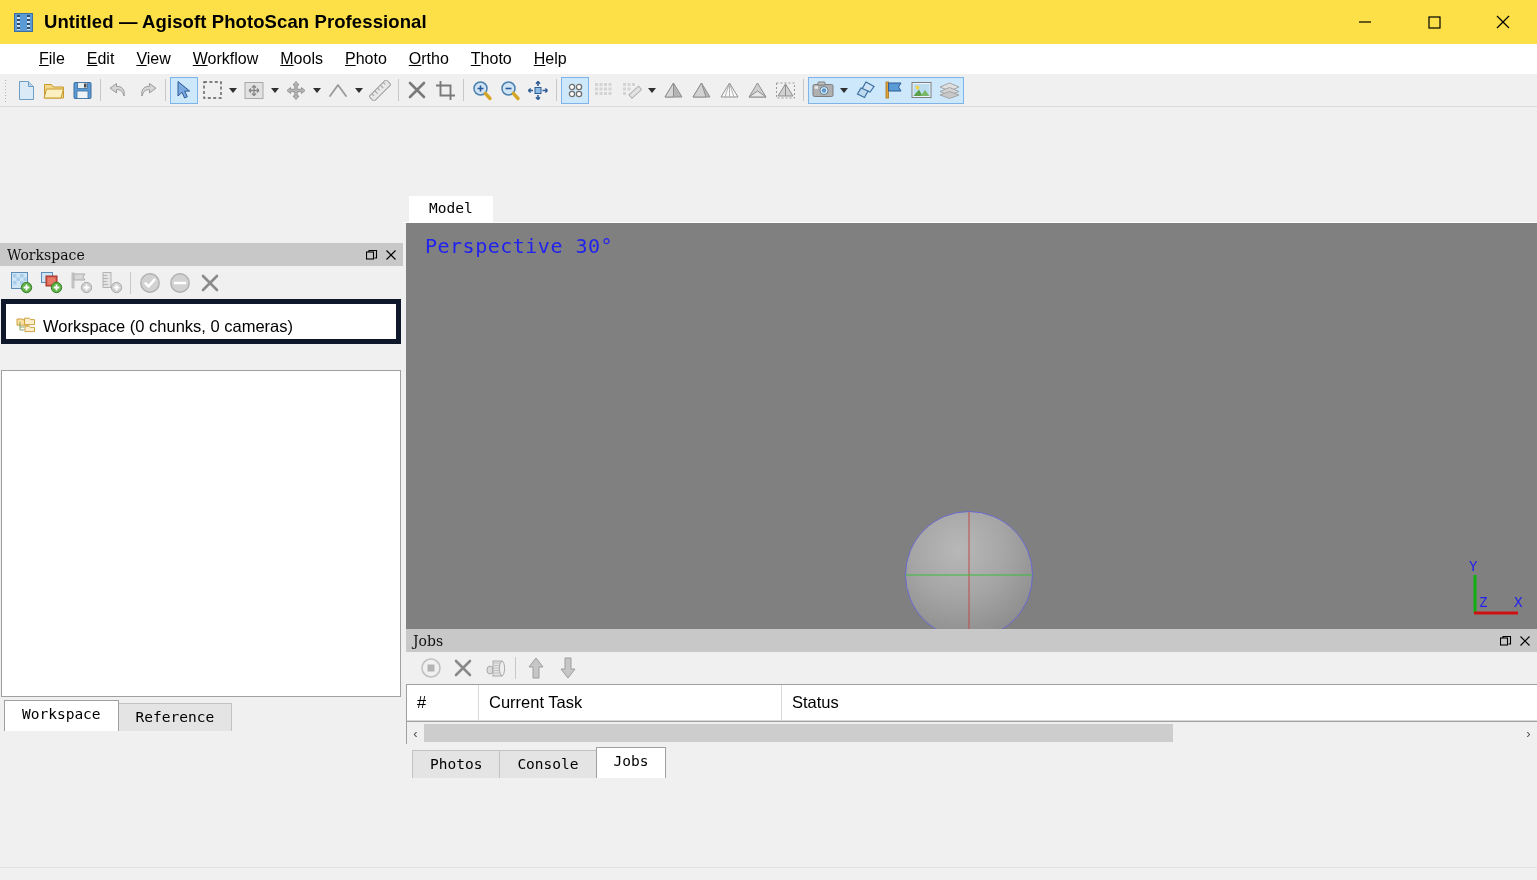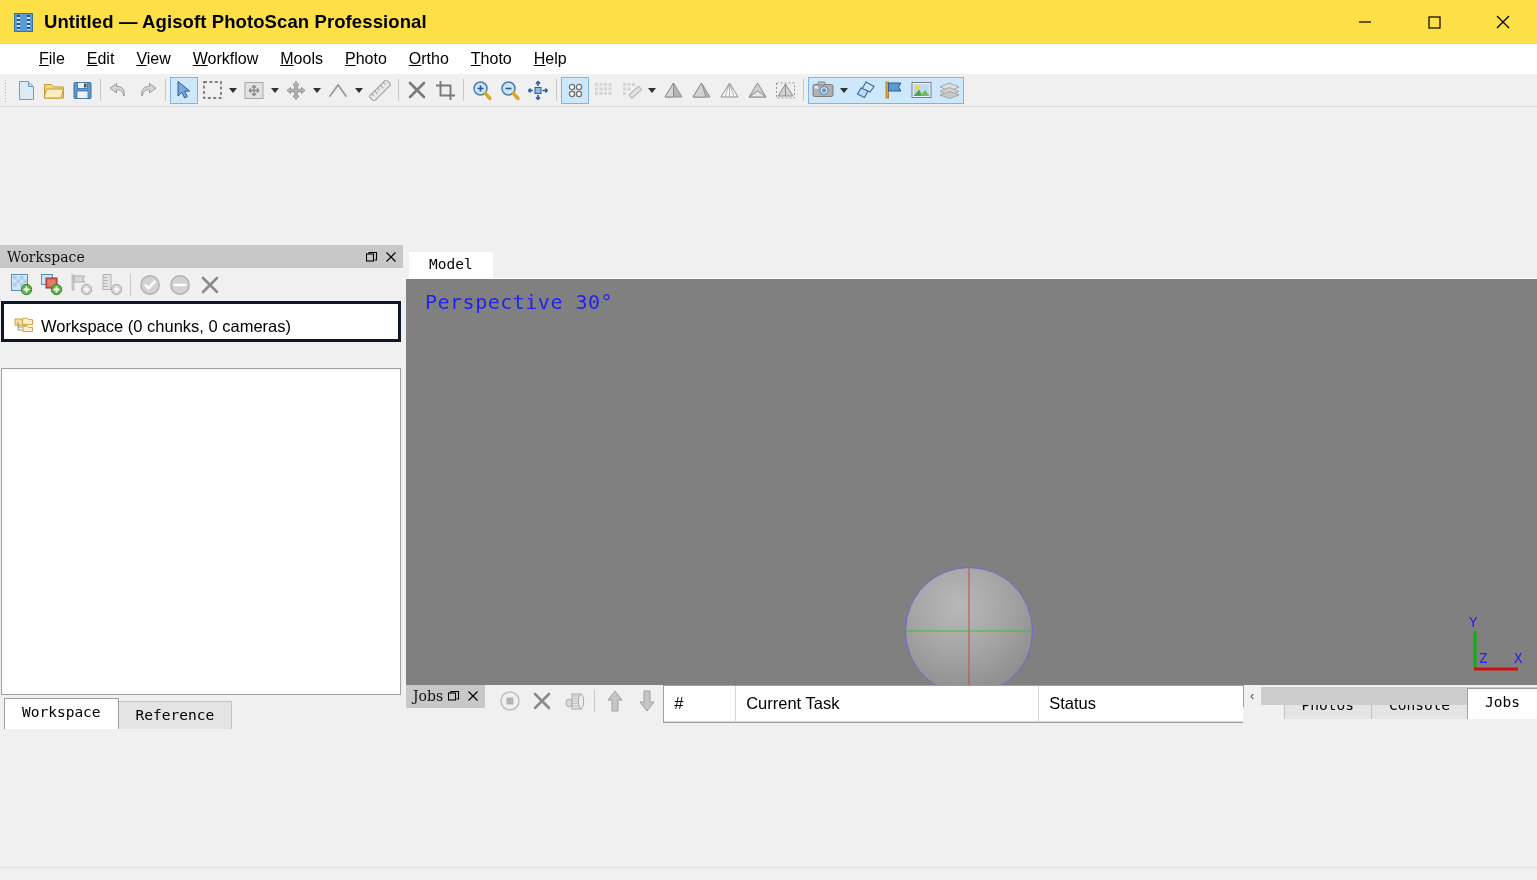--- a/index.html
+++ b/index.html
@@ -161,21 +161,21 @@
     padding-left: 6px;
   }
   .ws-btn {
     width: 30px; height: 28px;
     display:flex; align-items:center; justify-content:center;
     flex: none;
   }
   #ws-tree {
     flex: 1;
     background: #ffffff;
-    border: 3px solid #0f172a;
+    border: 5px solid #0f172a;
     margin: 0 2px 16px 1px;
     overflow: hidden;
   }
   #ws-tree-item {
     display: flex; align-items: center;
     height: 26px;
     margin-top: 9px;
     padding-left: 10px;
     font-size: 16.5px;
     color: #000;
@@ -276,21 +276,21 @@
     position: absolute;
     font-family: "DejaVu Sans Mono", "Liberation Mono", monospace;
     font-size: 14px;
     color: #2222ee;
     line-height: 1;
   }
 
   
   #jobs-dock {
     flex: 1;
-    display: flex; flex-direction: row;
+    display: flex; flex-direction: column;
     margin-left: 3px;
     min-height: 0;
   }
   #jobs-toolbar {
     height: 32px;
     background: #f0f0f0;
     display: flex; align-items: center;
     padding-left: 9px;
   }
   .job-btn {

